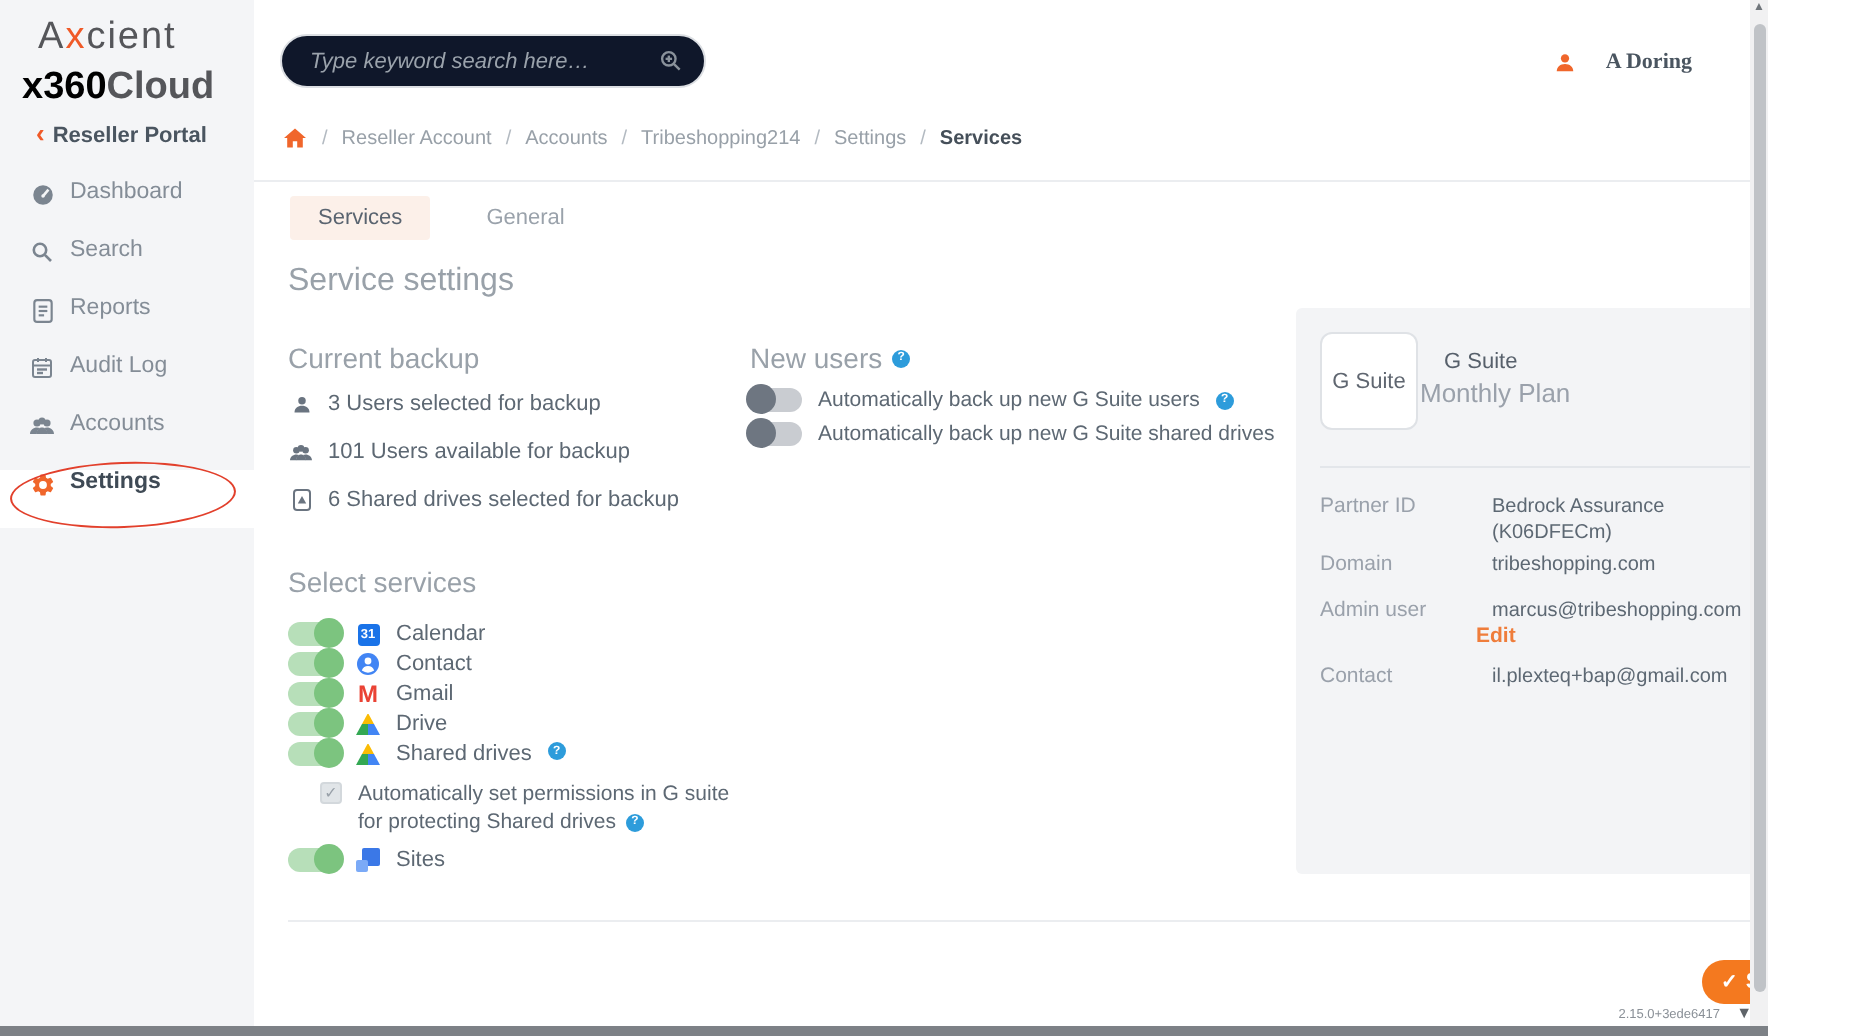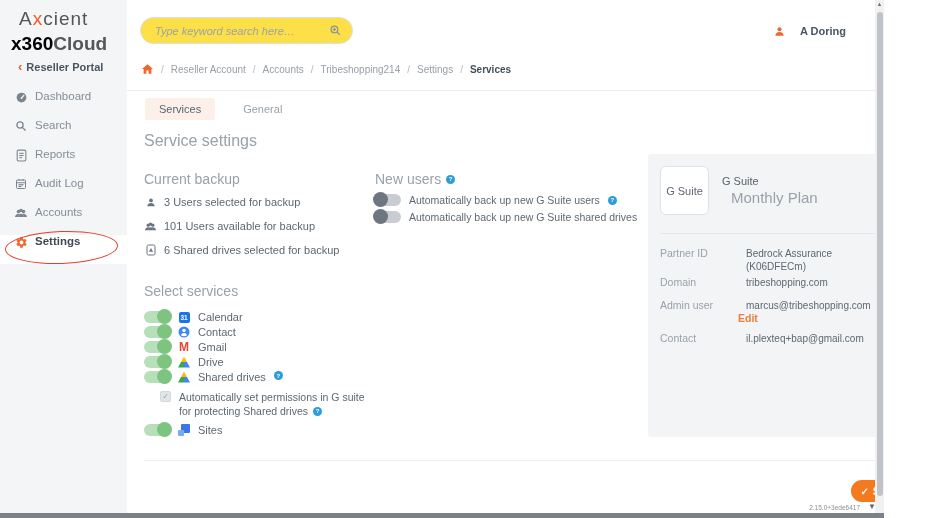--- a/index.html
+++ b/index.html
@@ -18,25 +18,25 @@
   .portal .chv { color:#f05a28; font-weight:700; margin-right:4px; font-size:13px; }
 
   .nav { position:absolute; left:0; top:90px; width:127px; }
   .nav-item { display:flex; height:29px; padding-left:14px; font-size:11.5px; color:#848d97; cursor:pointer; }
   .nav-item .nico { width:14px; height:14px; margin-right:7px; display:flex; align-items:center; justify-content:center; color:#7b8590; }
   .nav-item.active { background:#ffffff; color:#3f4a55; font-weight:700; }
   .nav-item.active .nico { color:#f0662b; }
   .annot { position:absolute; left:5px; top:231px; width:113px; height:33px; border:1.6px solid #e2402c; border-radius:50%; transform:rotate(-2deg); pointer-events:none; }
 
   
-  .search-pill { position:absolute; left:140px; top:17px; width:213px; height:27px; background:#fde047; border:1px solid #dcdfe3; border-radius:14px; display:flex; align-items:center; padding:0 10px 0 14px; }
+  .search-pill { position:absolute; left:140px; top:17px; width:213px; height:27px; background:#0f172a; border:1px solid #dcdfe3; border-radius:14px; display:flex; align-items:center; padding:0 10px 0 14px; }
   .search-pill input { border:none; outline:none; flex:1; font-size:11px; font-style:italic; color:#6b747e; background:transparent; font-family:"Liberation Sans", sans-serif; }
   .search-pill input::placeholder { color:#9aa2ab; }
   .search-ico { color:#8a929b; display:flex; }
-  .userbox { position:absolute; right:38px; top:25px; display:flex; align-items:center; gap:15px; cursor:pointer; }
+  .userbox { position:absolute; right:38px; top:25px; display:flex; align-items:center; gap:15px; cursor:pointer;font-family:Liberation Serif, serif; }
   .userbox .uname { font-size:11px; font-weight:700; color:#4a5560; }
 
   
   .crumbs { position:absolute; left:141px; top:63px; display:flex; align-items:center; font-size:10px; color:#98a0a8; gap:7px; }
   .crumb-item { cursor:pointer; }
   .crumb-sep { color:#b3bac1; }
   .crumb-current { font-weight:700; color:#454f59; }
   .hr-top { position:absolute; left:127px; top:90px; width:809px; height:1px; background:#ebedf0; }
 
   
@@ -78,21 +78,21 @@
 
   .perm-row { position:absolute; left:160px; top:390px; display:flex; gap:8px; font-size:10.5px; color:#5d6873; }
   .chk { width:11px; height:11px; background:#e1e5e8; border:1px solid #d3d8dc; border-radius:2px; color:#98a0a8; font-size:8px; display:flex; align-items:center; justify-content:center; margin-top:1px; cursor:pointer; }
   .perm-lines { line-height:14px; }
   .perm-l2 { display:flex; align-items:center; gap:5px; }
 
   
   .plan-card { position:absolute; left:648px; top:154px; width:258px; height:283px; background:#f3f4f6; border-radius:3px; }
   .gtile { position:absolute; left:12px; top:12px; width:49px; height:49px; background:#fff; border:1px solid #dfe2e6; border-radius:6px; display:flex; align-items:center; justify-content:center; font-size:11px; color:#5f6670; }
   .plan-name { position:absolute; left:74px; top:21px; font-size:11px; color:#57606b; }
-  .plan-sub { position:absolute; left:83px; top:35px; font-size:15px; color:#9aa1ab; }
+  .plan-sub { position:absolute; left:62px; top:35px; font-size:13px; color:#9aa1ab; }
   .plan-hr { position:absolute; left:12px; top:79px; width:234px; height:1px; background:#e3e6ea; }
   .fld-label { position:absolute; left:12px; font-size:10.5px; color:#9aa1ab; }
   .fld-val { position:absolute; left:98px; font-size:10px; color:#5d6873; line-height:13px; }
   .fld-link { position:absolute; left:90px; font-size:10.5px; color:#ef7d3b; font-weight:700; cursor:pointer; }
 
   
   .hr-bottom { position:absolute; left:144px; top:460px; width:762px; height:1px; background:#ebedf0; }
   .save-btn { position:absolute; left:851px; top:480px; width:57px; height:22px; background:#f4791f; border:none; border-radius:12px; color:#fff; font-size:11px; font-weight:700; display:flex; align-items:center; justify-content:center; gap:4px; cursor:pointer; font-family:"Liberation Sans", sans-serif; }
   .save-btn .chk-mark { font-size:10px; }
   .version { position:absolute; right:24px; top:504px; font-size:6.5px; color:#8a9097; }

